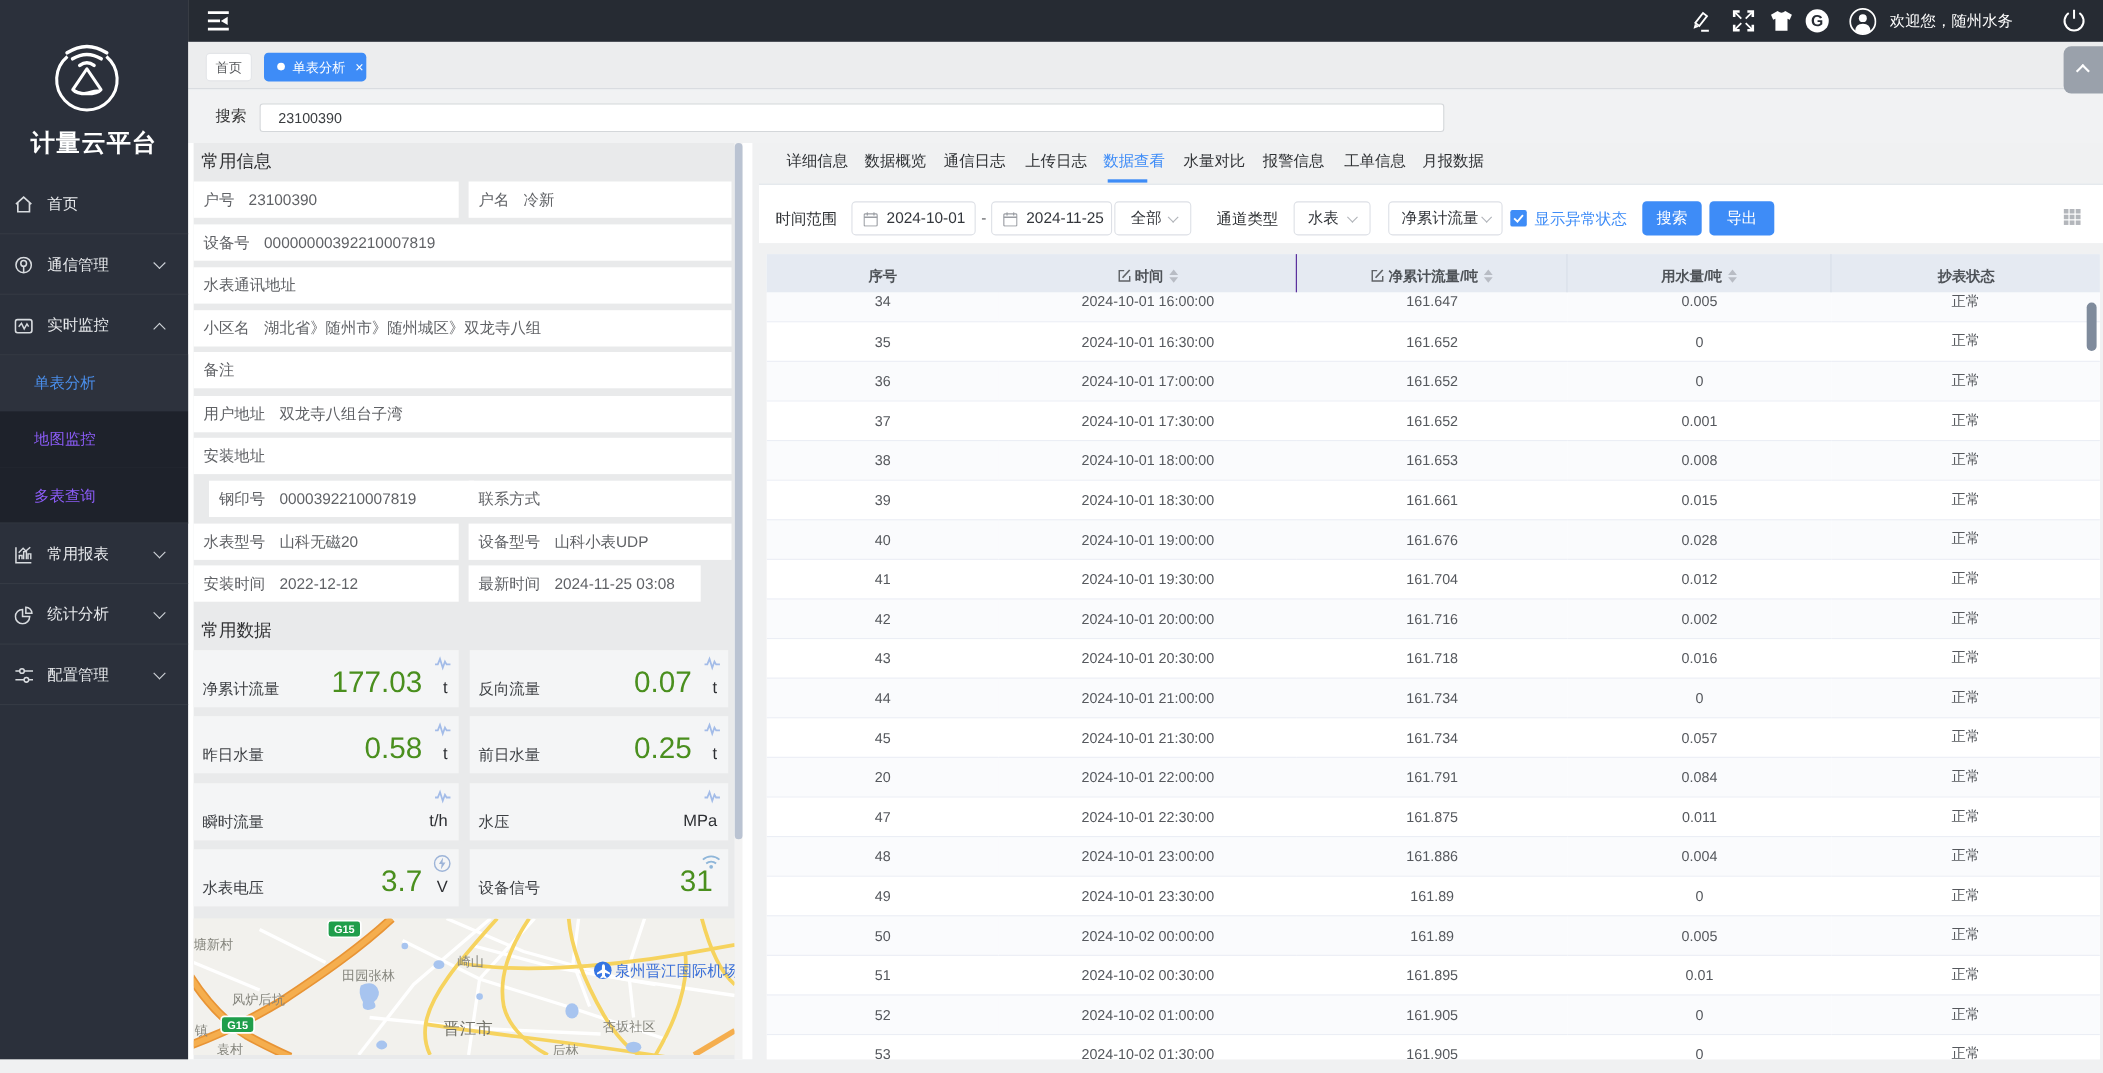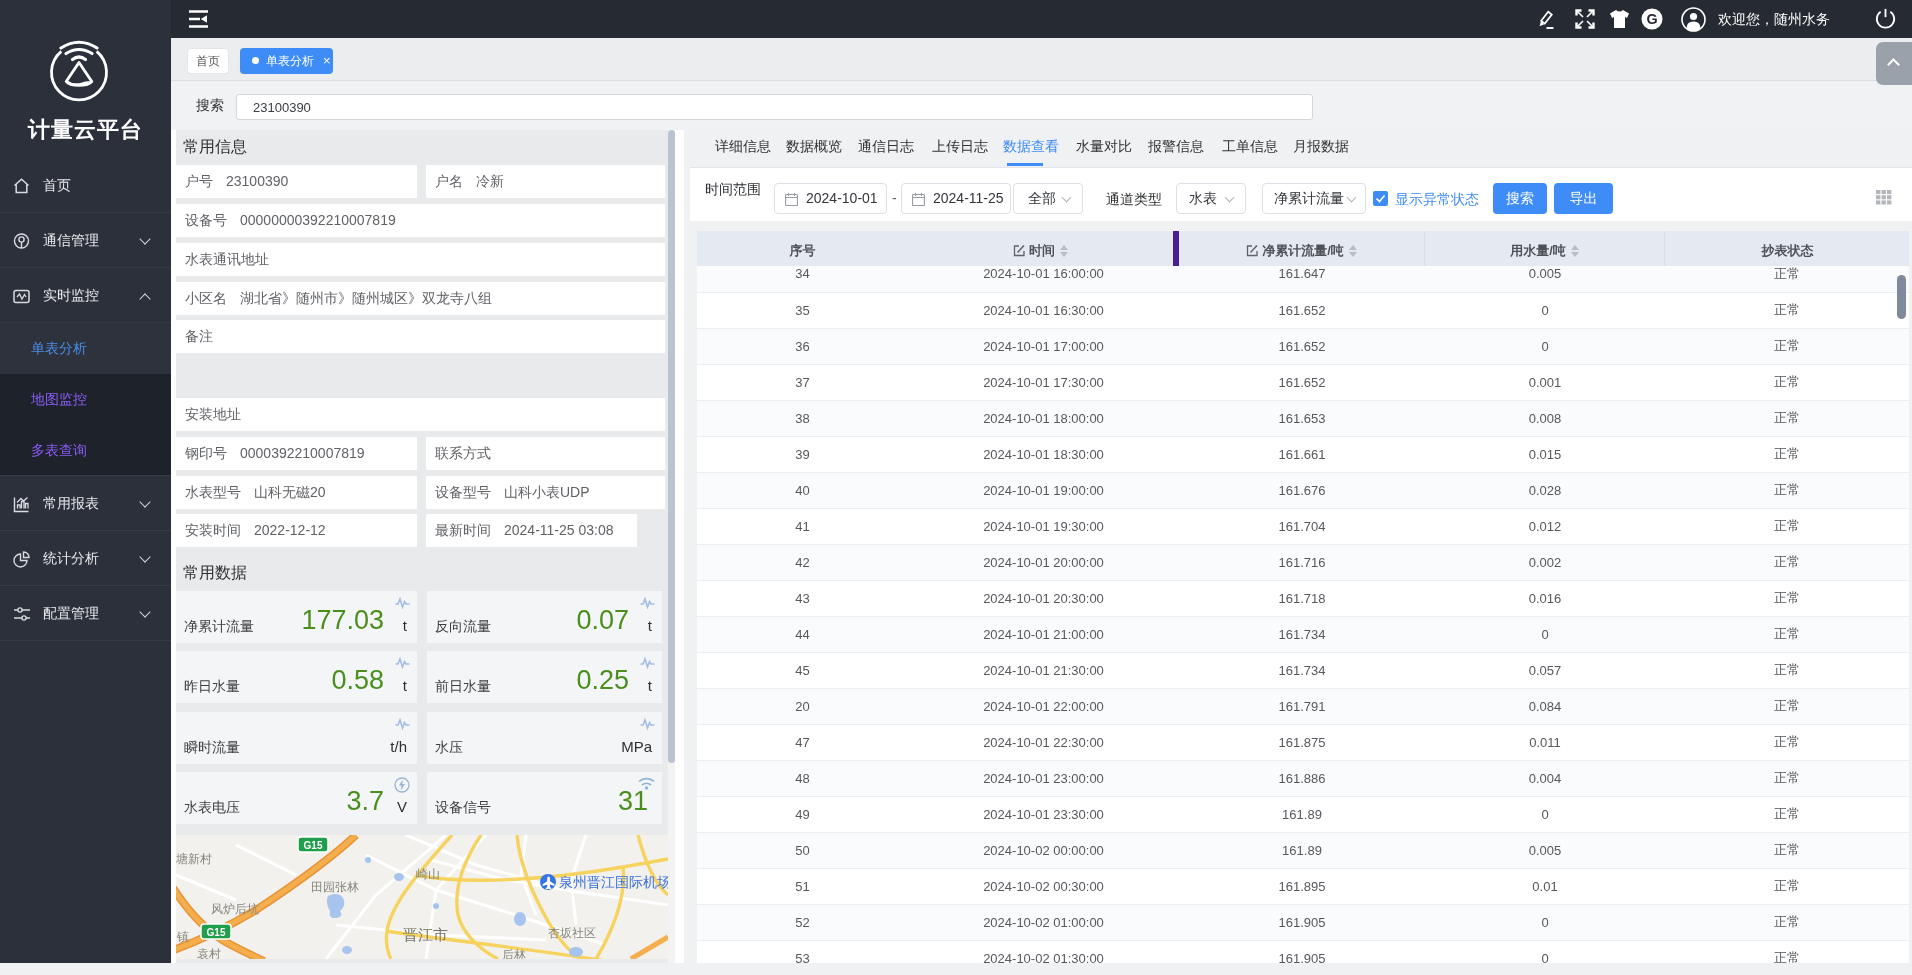--- a/index.html
+++ b/index.html
@@ -157,22 +157,23 @@
 </div>
 <div id="leftwrap">
     <div id="leftpanel">
   <div style="position:absolute;left:7px;top:7px;font-size:16px;color:#303133;">常用信息</div>
   <div class="fieldbox" style="left:0;top:35px;width:241px;"><span class="flabel">户号</span><span class="fval">23100390</span></div>
   <div class="fieldbox" style="left:250px;top:35px;width:239px;"><span class="flabel">户名</span><span class="fval">冷新</span></div>
   <div class="fieldbox" style="left:0;top:74px;width:489px;"><span class="flabel">设备号</span><span class="fval">00000000392210007819</span></div>
   <div class="fieldbox" style="left:0;top:113px;width:489px;"><span class="flabel">水表通讯地址</span></div>
   <div class="fieldbox" style="left:0;top:152px;width:489px;"><span class="flabel">小区名</span><span class="fval">湖北省》随州市》随州城区》双龙寺八组</span></div>
   <div class="fieldbox" style="left:0;top:190px;width:489px;"><span class="flabel">备注</span></div>
+  <div class="fieldbox" style="left:0;top:230px;width:489px;"><span class="flabel">用户地址</span><span class="fval">双龙寺八组台子湾</span></div>
   <div class="fieldbox" style="left:0;top:268px;width:489px;"><span class="flabel">安装地址</span></div>
-  <div class="fieldbox" style="left:0;top:307px;width:241px;"><span class="flabel">钢印号</span><span class="fval">0000392210007819</span></div>
+  <div class="fieldbox" style="left:14px;top:307px;width:241px;"><span class="flabel">钢印号</span><span class="fval">0000392210007819</span></div>
   <div class="fieldbox" style="left:250px;top:307px;width:239px;"><span class="flabel">联系方式</span></div>
   <div class="fieldbox" style="left:0;top:346px;width:241px;"><span class="flabel">水表型号</span><span class="fval">山科无磁20</span></div>
   <div class="fieldbox" style="left:250px;top:346px;width:239px;"><span class="flabel">设备型号</span><span class="fval">山科小表UDP</span></div>
   <div class="fieldbox" style="left:0;top:384px;width:241px;"><span class="flabel">安装时间</span><span class="fval">2022-12-12</span></div>
   <div class="fieldbox" style="left:250px;top:384px;width:211px;"><span class="flabel">最新时间</span><span class="fval">2024-11-25 03:08</span></div>
   <div style="position:absolute;left:7px;top:433px;font-size:16px;color:#303133;">常用数据</div>
   <div class="card" style="left:0;top:461px;">
         <span class="clabel">净累计流量</span>
         <span class="cnum">177.03</span>
         <span class="cunit">t</span>
@@ -314,21 +315,21 @@
 <span class="rtab" style="position:absolute;left:96px;top:8px;">数据概览</span>
 <span class="rtab" style="position:absolute;left:168px;top:8px;">通信日志</span>
 <span class="rtab" style="position:absolute;left:242px;top:8px;">上传日志</span>
 <span class="rtab active" style="position:absolute;left:313px;top:8px;">数据查看</span>
 <span class="rtab" style="position:absolute;left:386px;top:8px;">水量对比</span>
 <span class="rtab" style="position:absolute;left:458px;top:8px;">报警信息</span>
 <span class="rtab" style="position:absolute;left:532px;top:8px;">工单信息</span>
 <span class="rtab" style="position:absolute;left:603px;top:8px;">月报数据</span>
 <div style="position:absolute;left:317px;top:33px;width:36px;height:3px;background:#3e8cf7;"></div>
 <div style="position:absolute;left:0;top:37px;width:1222px;height:1px;background:#e2e6ec;"></div>
-<span style="position:absolute;left:15px;top:51px;font-size:14px;color:#2f3235;">时间范围</span>
+<span style="position:absolute;left:15px;top:61px;font-size:14px;color:#2f3235;">时间范围</span>
 <div class="selbox" style="left:84px;top:53px;width:113px;">
   <svg width="13" height="13" viewBox="0 0 13 13" style="position:absolute;left:10px;top:9px;">
         <rect x="0.5" y="1.5" width="12" height="11" rx="1" fill="none" stroke="#9a9da3" stroke-width="1.2"></rect>
         <path d="M0.5 4.5 H12.5 M3.5 0 V3 M9.5 0 V3" stroke="#9a9da3" stroke-width="1.2"></path>
       </svg>
   <span style="margin-left:31px;">2024-10-01</span></div>
 <span style="position:absolute;left:202px;top:60px;font-size:14px;color:#606266;">-</span>
 <div class="selbox" style="left:211px;top:53px;width:110px;">
   <svg width="13" height="13" viewBox="0 0 13 13" style="position:absolute;left:10px;top:9px;">
         <rect x="0.5" y="1.5" width="12" height="11" rx="1" fill="none" stroke="#9a9da3" stroke-width="1.2"></rect>
@@ -354,21 +355,21 @@
         <rect x="5.5" y="5.2" width="4.4" height="4.1"></rect>
         <rect x="11" y="5.2" width="4.4" height="4.1"></rect>
         <rect x="0" y="10.4" width="4.4" height="4.1"></rect>
         <rect x="5.5" y="10.4" width="4.4" height="4.1"></rect>
         <rect x="11" y="10.4" width="4.4" height="4.1"></rect>
       </g>
     </svg>
 <div style="position:absolute;left:7px;top:101px;width:1212px;height:732px;background:#fff;"></div>
 <div style="position:absolute;left:7px;top:101px;width:1212px;height:35px;background:#e5eaf2;font-size:13px;font-weight:bold;color:#4e5257;">
   <div style="position:absolute;left:0;top:0;width:211px;height:35px;line-height:40px;text-align:center;">序号</div>
-  <div style="position:absolute;left:212px;top:0;width:270px;height:35px;line-height:40px;text-align:center;border-right:6px solid #4c1d95;"><svg width="13" height="13" viewBox="0 0 13 13" style="vertical-align:-2px;margin-right:3px;">
+  <div style="position:absolute;left:212px;top:0;width:270px;height:35px;line-height:40px;text-align:center;border-right:1px solid #4c1d95;"><svg width="13" height="13" viewBox="0 0 13 13" style="vertical-align:-2px;margin-right:3px;">
           <path d="M11 7 V11.5 H1.5 V2 H6" fill="none" stroke="#5f6266" stroke-width="1.3"></path>
           <path d="M4.5 8.5 L11 1.5" stroke="#5f6266" stroke-width="1.5"></path>
         </svg>时间<span class="sorters"></span></div>
   <div style="position:absolute;left:483px;top:0;width:245px;height:35px;line-height:40px;text-align:center;border-right:1px solid #d8dee8;"><svg width="13" height="13" viewBox="0 0 13 13" style="vertical-align:-2px;margin-right:3px;">
           <path d="M11 7 V11.5 H1.5 V2 H6" fill="none" stroke="#5f6266" stroke-width="1.3"></path>
           <path d="M4.5 8.5 L11 1.5" stroke="#5f6266" stroke-width="1.5"></path>
         </svg>净累计流量/吨<span class="sorters"></span></div>
   <div style="position:absolute;left:729px;top:0;width:239px;height:35px;line-height:40px;text-align:center;border-right:1px solid #d8dee8;">用水量/吨<span class="sorters"></span></div>
   <div style="position:absolute;left:969px;top:0;width:243px;height:35px;line-height:40px;text-align:center;">抄表状态</div>
 </div>

